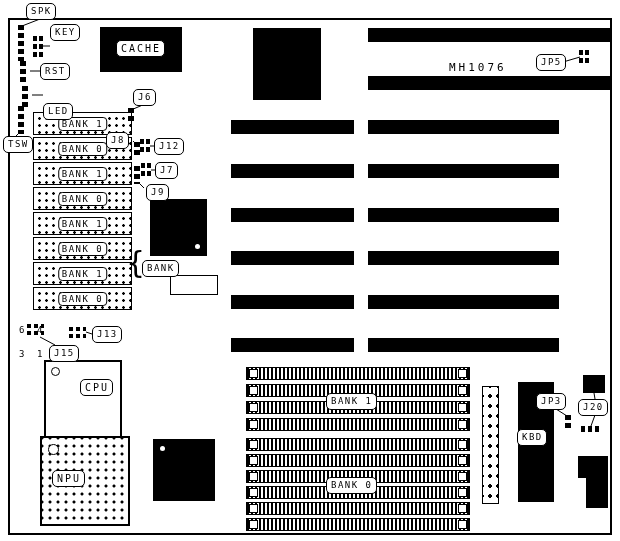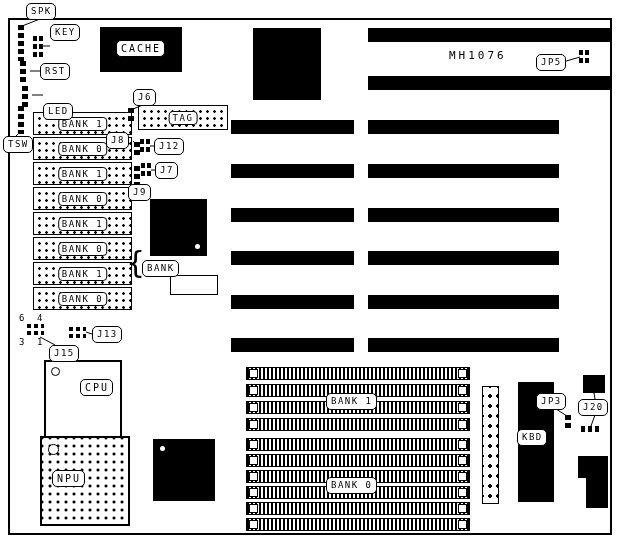--- a/index.html
+++ b/index.html
@@ -53,21 +53,21 @@
   .pga::before { content:""; position:absolute; left:6px; top:6px; width:9px; height:9px;
     border-radius:50%; background:#fff; border:1px solid #000; }
   .qfp-dot-br::after { content:""; position:absolute; right:7px; bottom:7px; width:5px; height:5px;
     border-radius:50%; background:#fff; }
   .qfp-dot-tl::after { content:""; position:absolute; left:7px; top:7px; width:5px; height:5px;
     border-radius:50%; background:#fff; }
   .dotstrip { position:absolute; border:1px solid #000; background-color:#fff; z-index:2;
     background-image:radial-gradient(circle,#000 1.6px,transparent 1.9px);
     background-size:8px 10px; background-position:3px 4px; }
   .plainbox { position:absolute; border:1px solid #000; background:#fff; z-index:4; }
-  .plain { position:absolute; font-size:10px; z-index:4; white-space:nowrap; }
+  .plain { position:absolute; font-size:10px; z-index:4; white-space:nowrap;margin-top:12px; }
   .model { font-size:11px; letter-spacing:3px; }
   .pinnum { font-size:9px; }
   .brace { position:absolute; font-size:30px; line-height:34px; z-index:5;
     font-family:"DejaVu Sans", sans-serif; }
   svg.lines { position:absolute; left:0; top:0; z-index:4; pointer-events:none; }
 </style>
 </head>
 <body>
 
 <div class="stage">
@@ -131,23 +131,20 @@
   <div class="slot" style="left:368px;top:208px;width:191px;height:14px"></div>
   <div class="slot" style="left:231px;top:251px;width:123px;height:14px"></div>
   <div class="slot" style="left:368px;top:251px;width:191px;height:14px"></div>
   <div class="slot" style="left:231px;top:295px;width:123px;height:14px"></div>
   <div class="slot" style="left:368px;top:295px;width:191px;height:14px"></div>
   <div class="slot" style="left:231px;top:338px;width:123px;height:14px"></div>
   <div class="slot" style="left:368px;top:338px;width:191px;height:14px"></div>
 
   <div class="callout" style="left:133px;top:89px">J6</div>
   <div class="pins-v1" style="left:128px;top:108px;height:13px"></div>
-  <div class="dotsock" style="left:138px;top:105px;width:90px;height:25px">
-    <div class="banklabel">TAG</div>
-  </div>
 
   <div class="dotsock" style="left:33px;top:112px;width:99px;height:23px">
     <div class="banklabel">BANK 1</div>
   </div>
   <div class="dotsock" style="left:33px;top:137px;width:99px;height:23px">
     <div class="banklabel">BANK 0</div>
   </div>
   <div class="dotsock" style="left:33px;top:162px;width:99px;height:23px">
     <div class="banklabel">BANK 1</div>
   </div>
@@ -170,21 +167,21 @@
   <div class="callout" style="left:106px;top:132px">J8</div>
   <div class="pins-v1" style="left:134px;top:142px;height:13px"></div>
 
   <div class="pins-v2" style="left:140px;top:139px;height:14px"></div>
   <div class="callout" style="left:154px;top:138px">J12</div>
 
   <div class="pins-v2" style="left:141px;top:163px;height:14px"></div>
   <div class="callout" style="left:155px;top:162px">J7</div>
 
   <div class="pins-v1" style="left:134px;top:166px;height:18px"></div>
-  <div class="callout" style="left:128px;top:184px">J9</div>
+  <div class="callout" style="left:146px;top:184px">J9</div>
 
   <div class="chip qfp-dot-br" style="left:150px;top:199px;width:57px;height:57px"></div>
 
   <div class="brace" style="left:126px;top:246px">{</div>
   <div class="callout" style="left:142px;top:260px">BANK</div>
   <div class="plainbox" style="left:170px;top:275px;width:48px;height:20px"></div>
 
   <div class="pins-h2" style="left:69px;top:327px;width:17px"></div>
   <div class="callout" style="left:92px;top:326px">J13</div>
 

